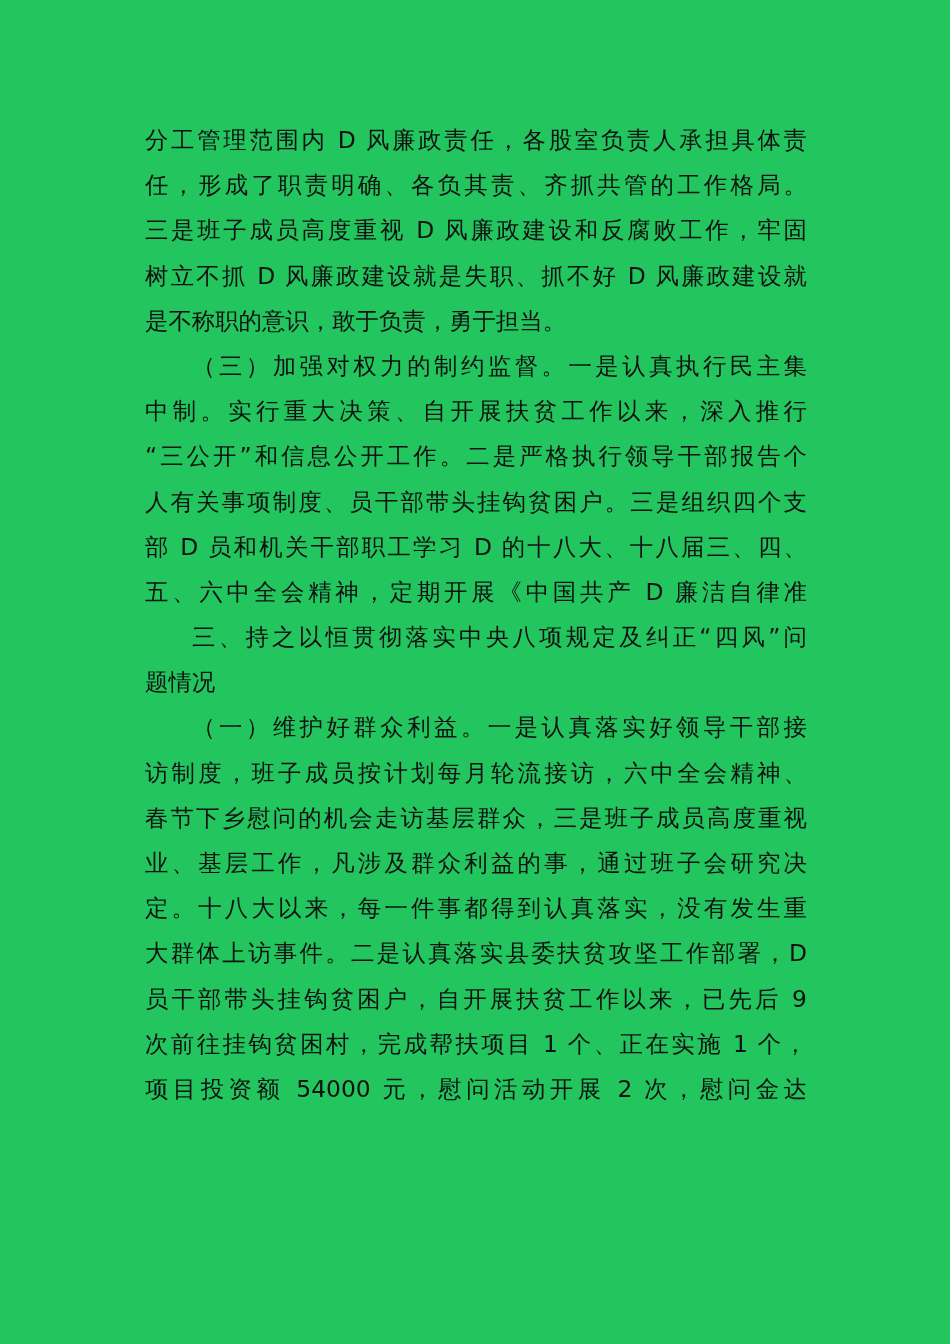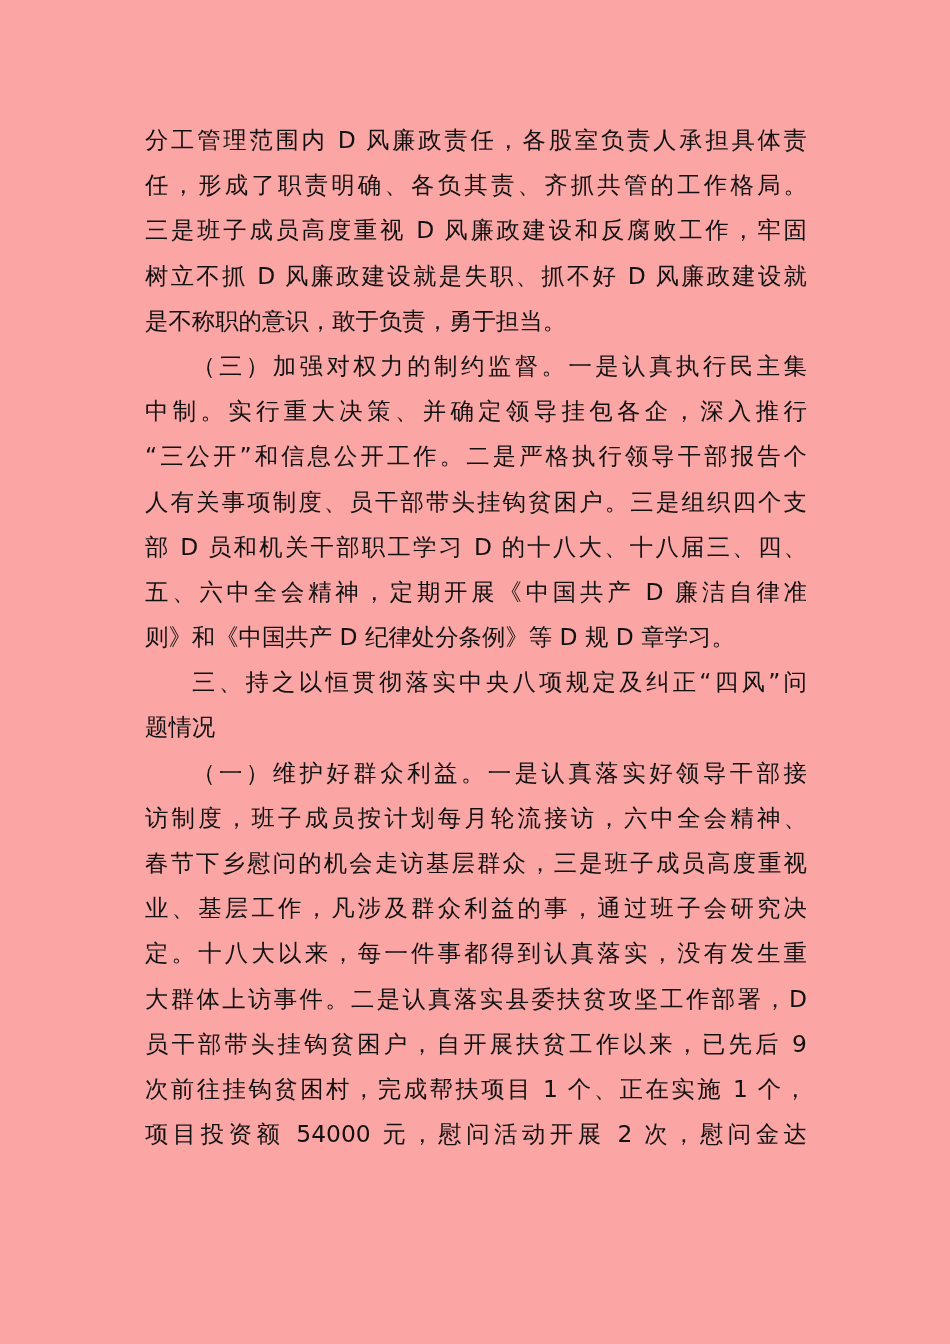--- a/index.html
+++ b/index.html
@@ -1,18 +1,18 @@
 <!DOCTYPE html>
 <html><head>
 <meta charset="utf-8">
 <style>
   html, body { margin: 0; padding: 0; background: #ffffff; }
   body { width: 950px; height: 1344px; position: relative; overflow: hidden; }
   .page {
-    position: absolute; left: 0; top: 0; width: 950px; height: 1344px; background: #fca5a5;
+    position: absolute; left: 0; top: 0; width: 950px; height: 1344px; background: #22c55e;
   }
   .content {
     position: absolute; left: 145px; top: 118px; width: 662px;
     font-family: "DejaVu Sans", "Liberation Sans", sans-serif;
     font-size: 23.4px; color: #111111;
   }
   .line {
     height: 45.2px; line-height: 45.2px; white-space: nowrap;
     text-align: justify; text-align-last: justify;
   }
@@ -23,26 +23,25 @@
 <body>
 
 <div class="page">
   <div class="content">
     <div class="line">分工管理范围内 D 风廉政责任，各股室负责人承担具体责</div>
     <div class="line">任，形成了职责明确、各负其责、齐抓共管的工作格局。</div>
     <div class="line">三是班子成员高度重视 D 风廉政建设和反腐败工作，牢固</div>
     <div class="line">树立不抓 D 风廉政建设就是失职、抓不好 D 风廉政建设就</div>
     <div class="line last">是不称职的意识，敢于负责，勇于担当。</div>
     <div class="line indent">（三）加强对权力的制约监督。一是认真执行民主集</div>
-    <div class="line">中制。实行重大决策、并确定领导挂包各企，深入推行</div>
+    <div class="line">中制。实行重大决策、自开展扶贫工作以来，深入推行</div>
     <div class="line">“三公开”和信息公开工作。二是严格执行领导干部报告个</div>
     <div class="line">人有关事项制度、员干部带头挂钩贫困户。三是组织四个支</div>
     <div class="line">部 D 员和机关干部职工学习 D 的十八大、十八届三、四、</div>
     <div class="line">五、六中全会精神，定期开展《中国共产 D 廉洁自律准</div>
-    <div class="line last">则》和《中国共产 D 纪律处分条例》等 D 规 D 章学习。</div>
     <div class="line indent">三、持之以恒贯彻落实中央八项规定及纠正“四风”问</div>
     <div class="line last">题情况</div>
     <div class="line indent">（一）维护好群众利益。一是认真落实好领导干部接</div>
     <div class="line">访制度，班子成员按计划每月轮流接访，六中全会精神、</div>
     <div class="line">春节下乡慰问的机会走访基层群众，三是班子成员高度重视</div>
     <div class="line">业、基层工作，凡涉及群众利益的事，通过班子会研究决</div>
     <div class="line">定。十八大以来，每一件事都得到认真落实，没有发生重</div>
     <div class="line">大群体上访事件。二是认真落实县委扶贫攻坚工作部署，D</div>
     <div class="line">员干部带头挂钩贫困户，自开展扶贫工作以来，已先后 9</div>
     <div class="line">次前往挂钩贫困村，完成帮扶项目 1 个、正在实施 1 个，</div>

